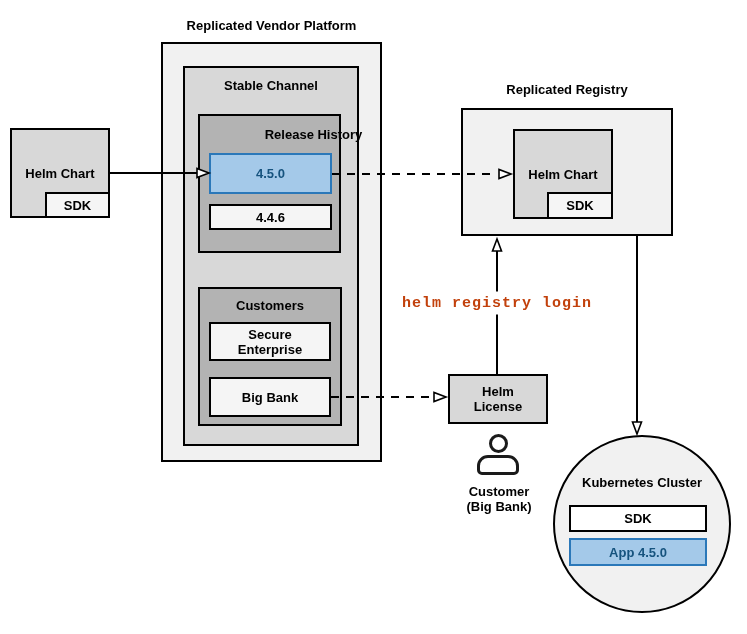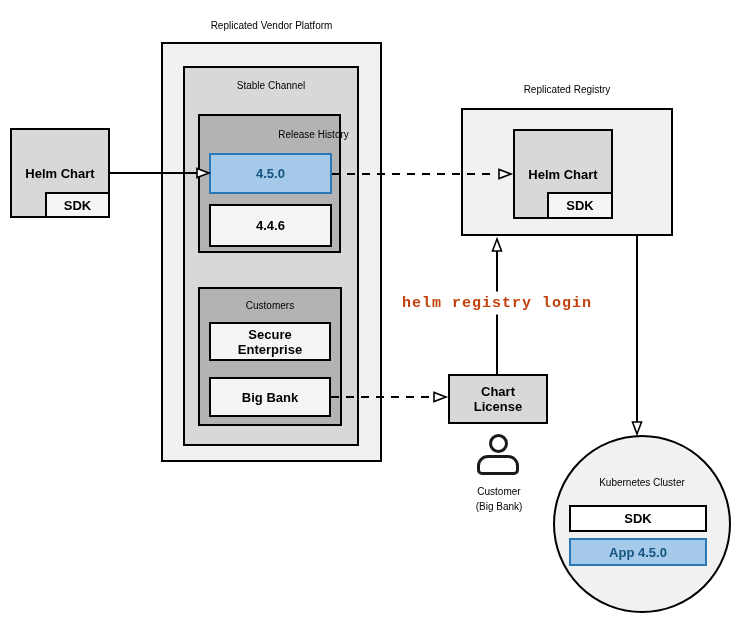--- a/index.html
+++ b/index.html
@@ -22,22 +22,22 @@
   .fill-lighter { background: var(--box-lighter,#f5f5f5); }
   .fill-white   { background: #ffffff; }
   .blue-box {
     background: var(--highlight-fill, #a4c9e9);
     border: 2px solid var(--highlight-border, #2b78b9);
     padding-left: 24px;
   }
   .blue-text { color: var(--highlight-text, #16537e); }
   .lbl {
     position: absolute;
-    font-size: 10px;
-    font-weight: normal;
+    font-size: 13px;
+    font-weight: bold;
     color: #000000;
     text-align: center;
     line-height: 15px;
     white-space: nowrap;
   }
   .wrap { white-space: normal; }
   .center-lbl {
     position: absolute;
     inset: 0;
     display: flex;
@@ -102,21 +102,21 @@
   <div class="box fill-mid" style="left:183px; top:66px; width:176px; height:380px;">
     <div class="lbl" style="left:0; top:10px; width:172px;">Stable Channel</div>
   </div>
 
   <div class="box fill-dark" style="left:198px; top:114px; width:143px; height:139px;">
     <div class="lbl" style="left:0; top:11px; width:139px;padding-left:44px;">Release History</div>
   </div>
   <div class="box blue-box" style="left:209px; top:153px; width:123px; height:41px;">
     <div class="center-lbl blue-text">4.5.0</div>
   </div>
-  <div class="box fill-lighter" style="left:209px; top:204px; width:123px; height:43px;">
+  <div class="box fill-lighter" style="left:209px; top:204px; width:123px; height:26px;">
     <div class="center-lbl">4.4.6</div>
   </div>
 
   <div class="box fill-dark" style="left:198px; top:287px; width:144px; height:139px;">
     <div class="lbl" style="left:0; top:9px; width:140px;">Customers</div>
   </div>
   <div class="box fill-lighter" style="left:209px; top:322px; width:122px; height:39px;">
     <div class="center-lbl">
         <span class="wrap" style="width:90px;">Secure Enterprise</span>
       </div>
@@ -136,21 +136,21 @@
   <div class="box fill-light" style="left:461px; top:108px; width:212px; height:128px;"></div>
   <div class="box fill-mid" style="left:513px; top:129px; width:100px; height:90px;">
     <div class="center-lbl">Helm Chart</div>
   </div>
   <div class="box fill-lighter" style="left:547px; top:192px; width:66px; height:27px;">
     <div class="center-lbl">SDK</div>
   </div>
 
   <div class="box fill-mid" style="left:448px; top:374px; width:100px; height:50px;">
     <div class="center-lbl">
-        <span class="wrap" style="width:60px;">Chart License</span>
+        <span class="wrap" style="width:60px;">Helm License</span>
       </div>
   </div>
 
   <div>
     <div class="person-head" style="left:489px; top:434px;"></div>
     <div class="person-body" style="left:477px; top:455px;"></div>
   </div>
   <div class="lbl" style="left:449px; top:484px; width:100px;">
     <div>Customer</div>
     <div>(Big Bank)</div>

